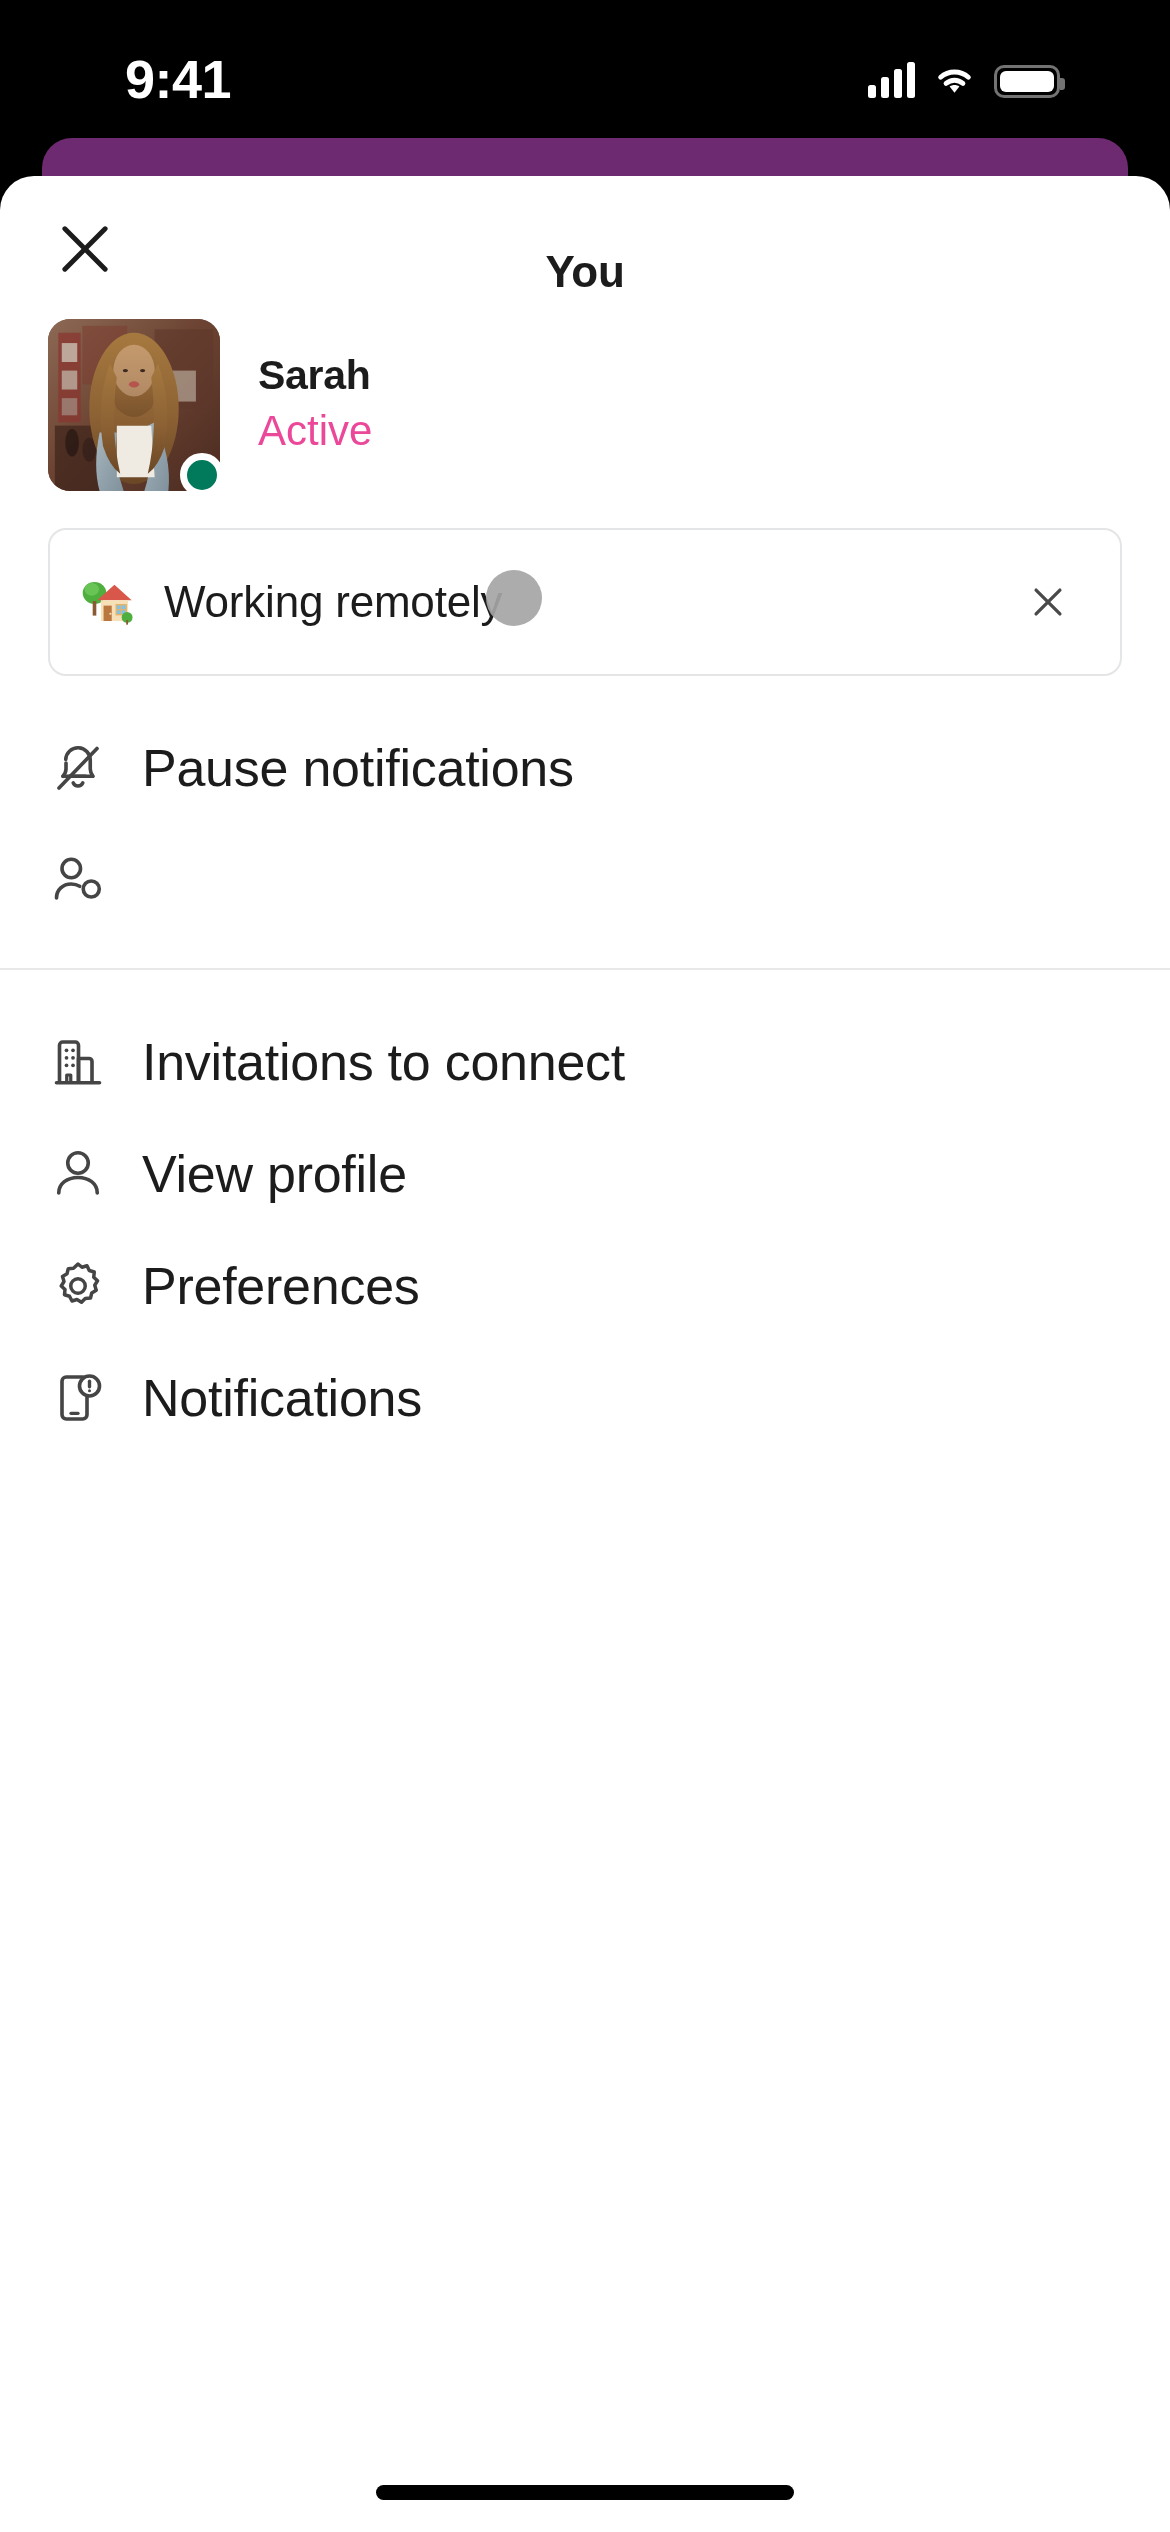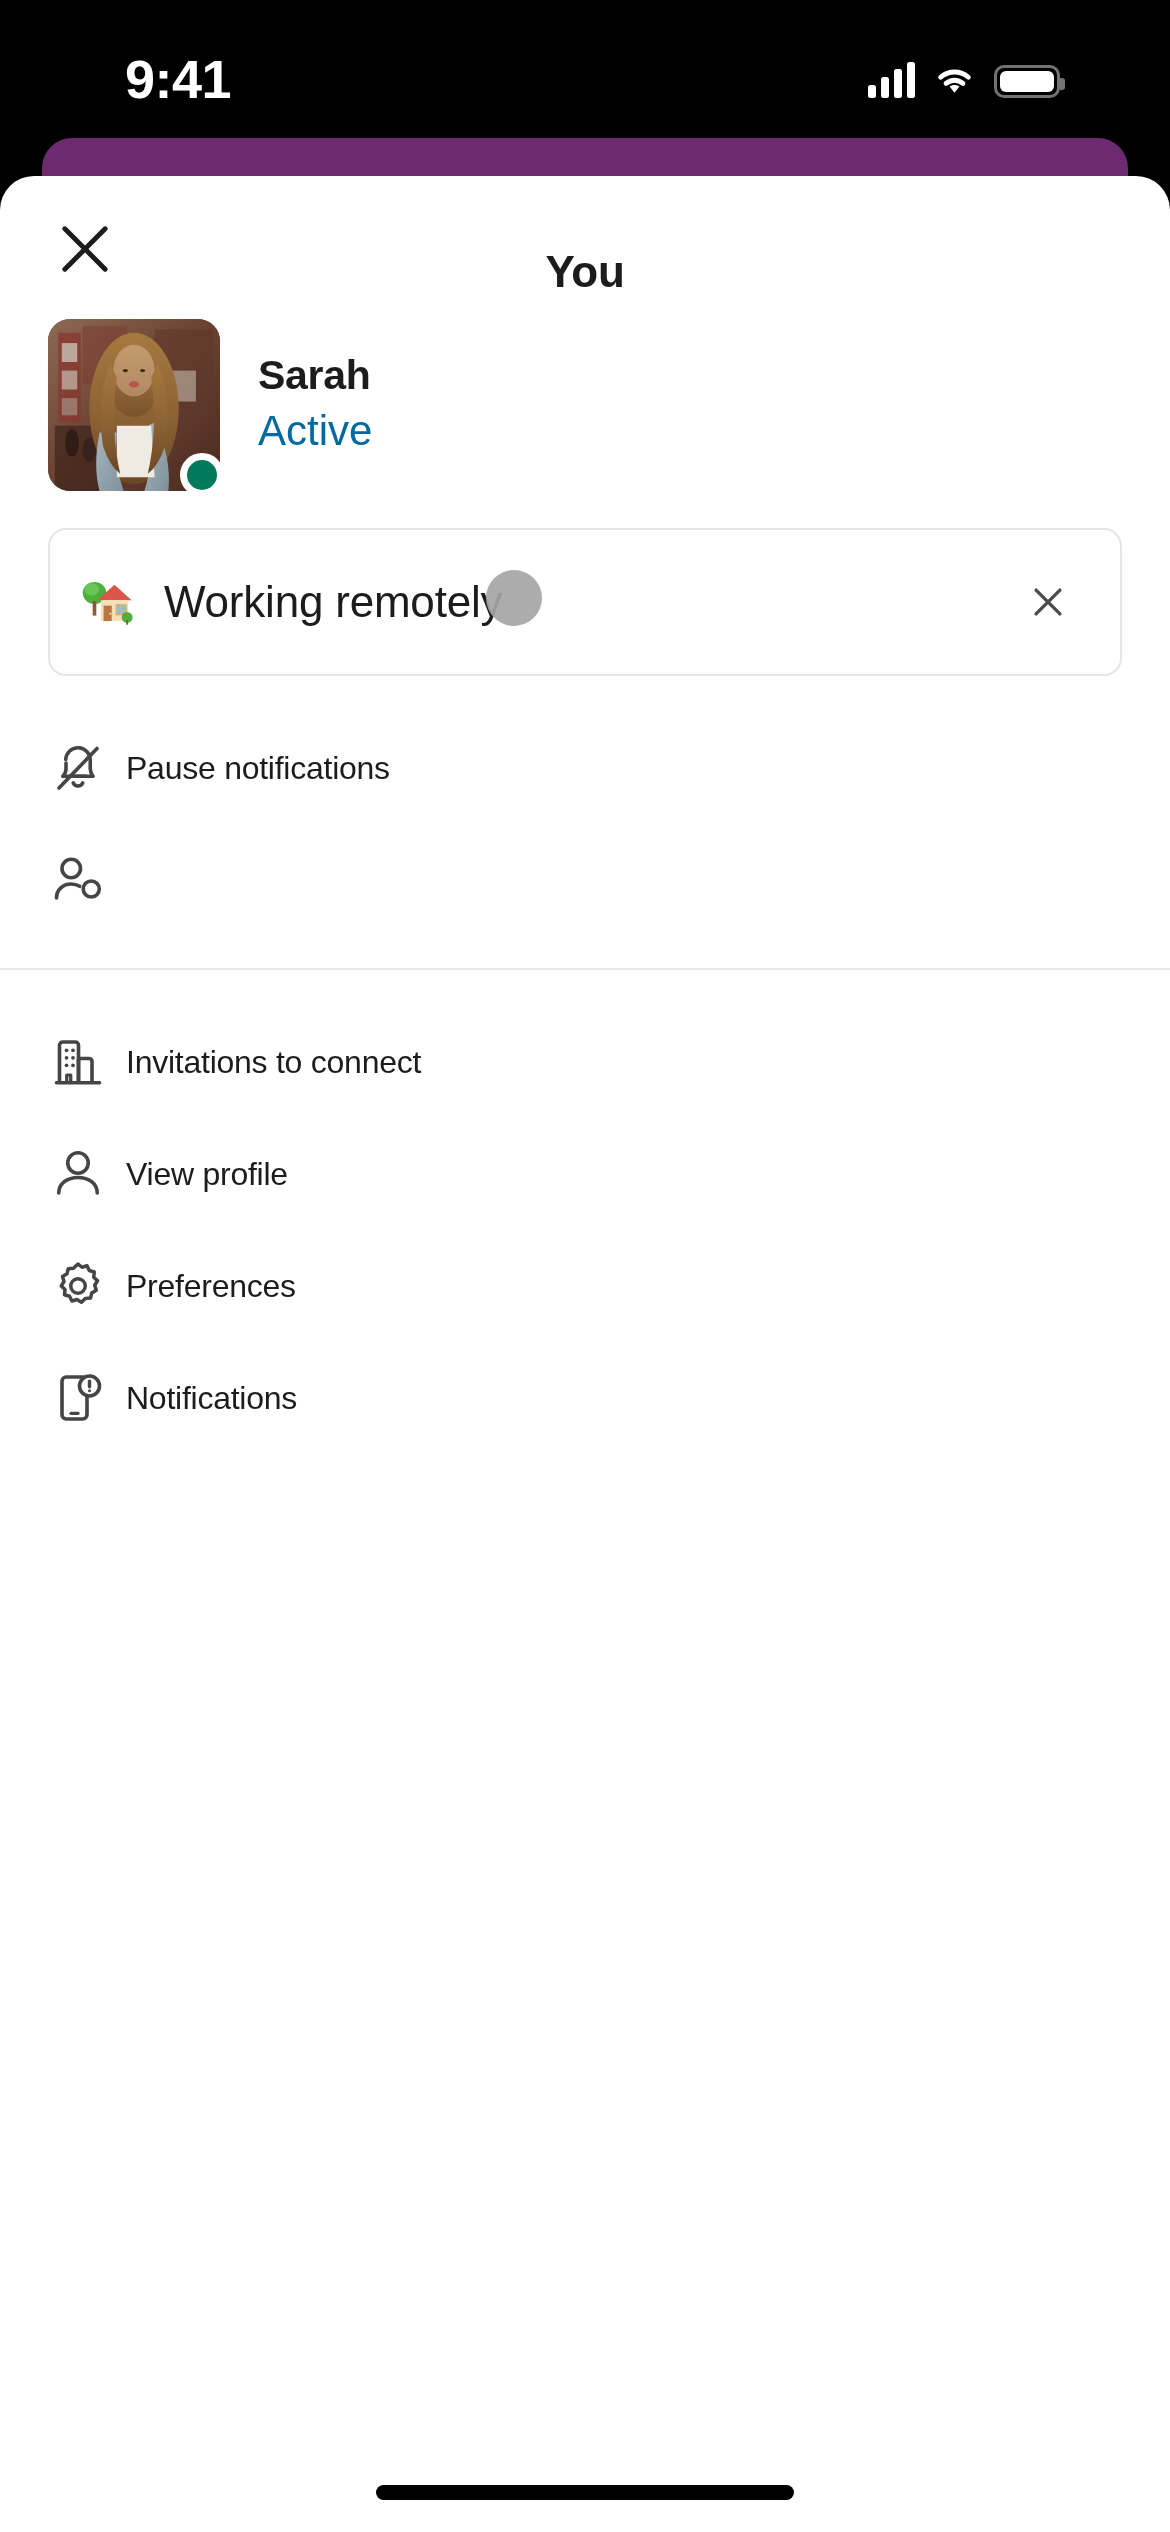--- a/index.html
+++ b/index.html
@@ -108,21 +108,21 @@
     position:absolute; right:-4px; bottom:-6px;
     width:44px; height:44px; border-radius:50%;
     background:#007a5a; border:7px solid #fff;
   }
   #profile-text { margin-left:38px; }
   #profile-name {
     font-size:41px; font-weight:700; color:#1d1c1d; line-height:1.12;
     letter-spacing:-0.3px;
   }
   #profile-presence {
-    font-size:42px; font-weight:400; color:#0369a1; line-height:1.22;
+    font-size:42px; font-weight:400; color:#ec4899; line-height:1.22;
     margin-top:6px;
   }
 
   
   #status-field {
     position:relative;
     margin:28px 48px 0 48px;
     height:148px;
     border:2px solid #e4e5e7;
     border-radius:18px;
@@ -153,22 +153,22 @@
     padding-left:48px;
     cursor:pointer;
     position:relative;
   }
   .menu-icon {
     width:68px; flex:0 0 auto;
     display:flex; align-items:center; justify-content:flex-start;
   }
   .menu-icon svg { display:block; }
   .menu-label {
-    margin-left:10px;
-    font-size:32px; color:#1d1c1d; font-weight:400;
+    margin-left:26px;
+    font-size:52px; color:#1d1c1d; font-weight:400;
     letter-spacing:-0.25px;
   }
 
   #section-divider {
     height:2px; background:#e8e8e8; width:100%;
     margin-top:32px;
   }
 
   
   #tap-indicator {

